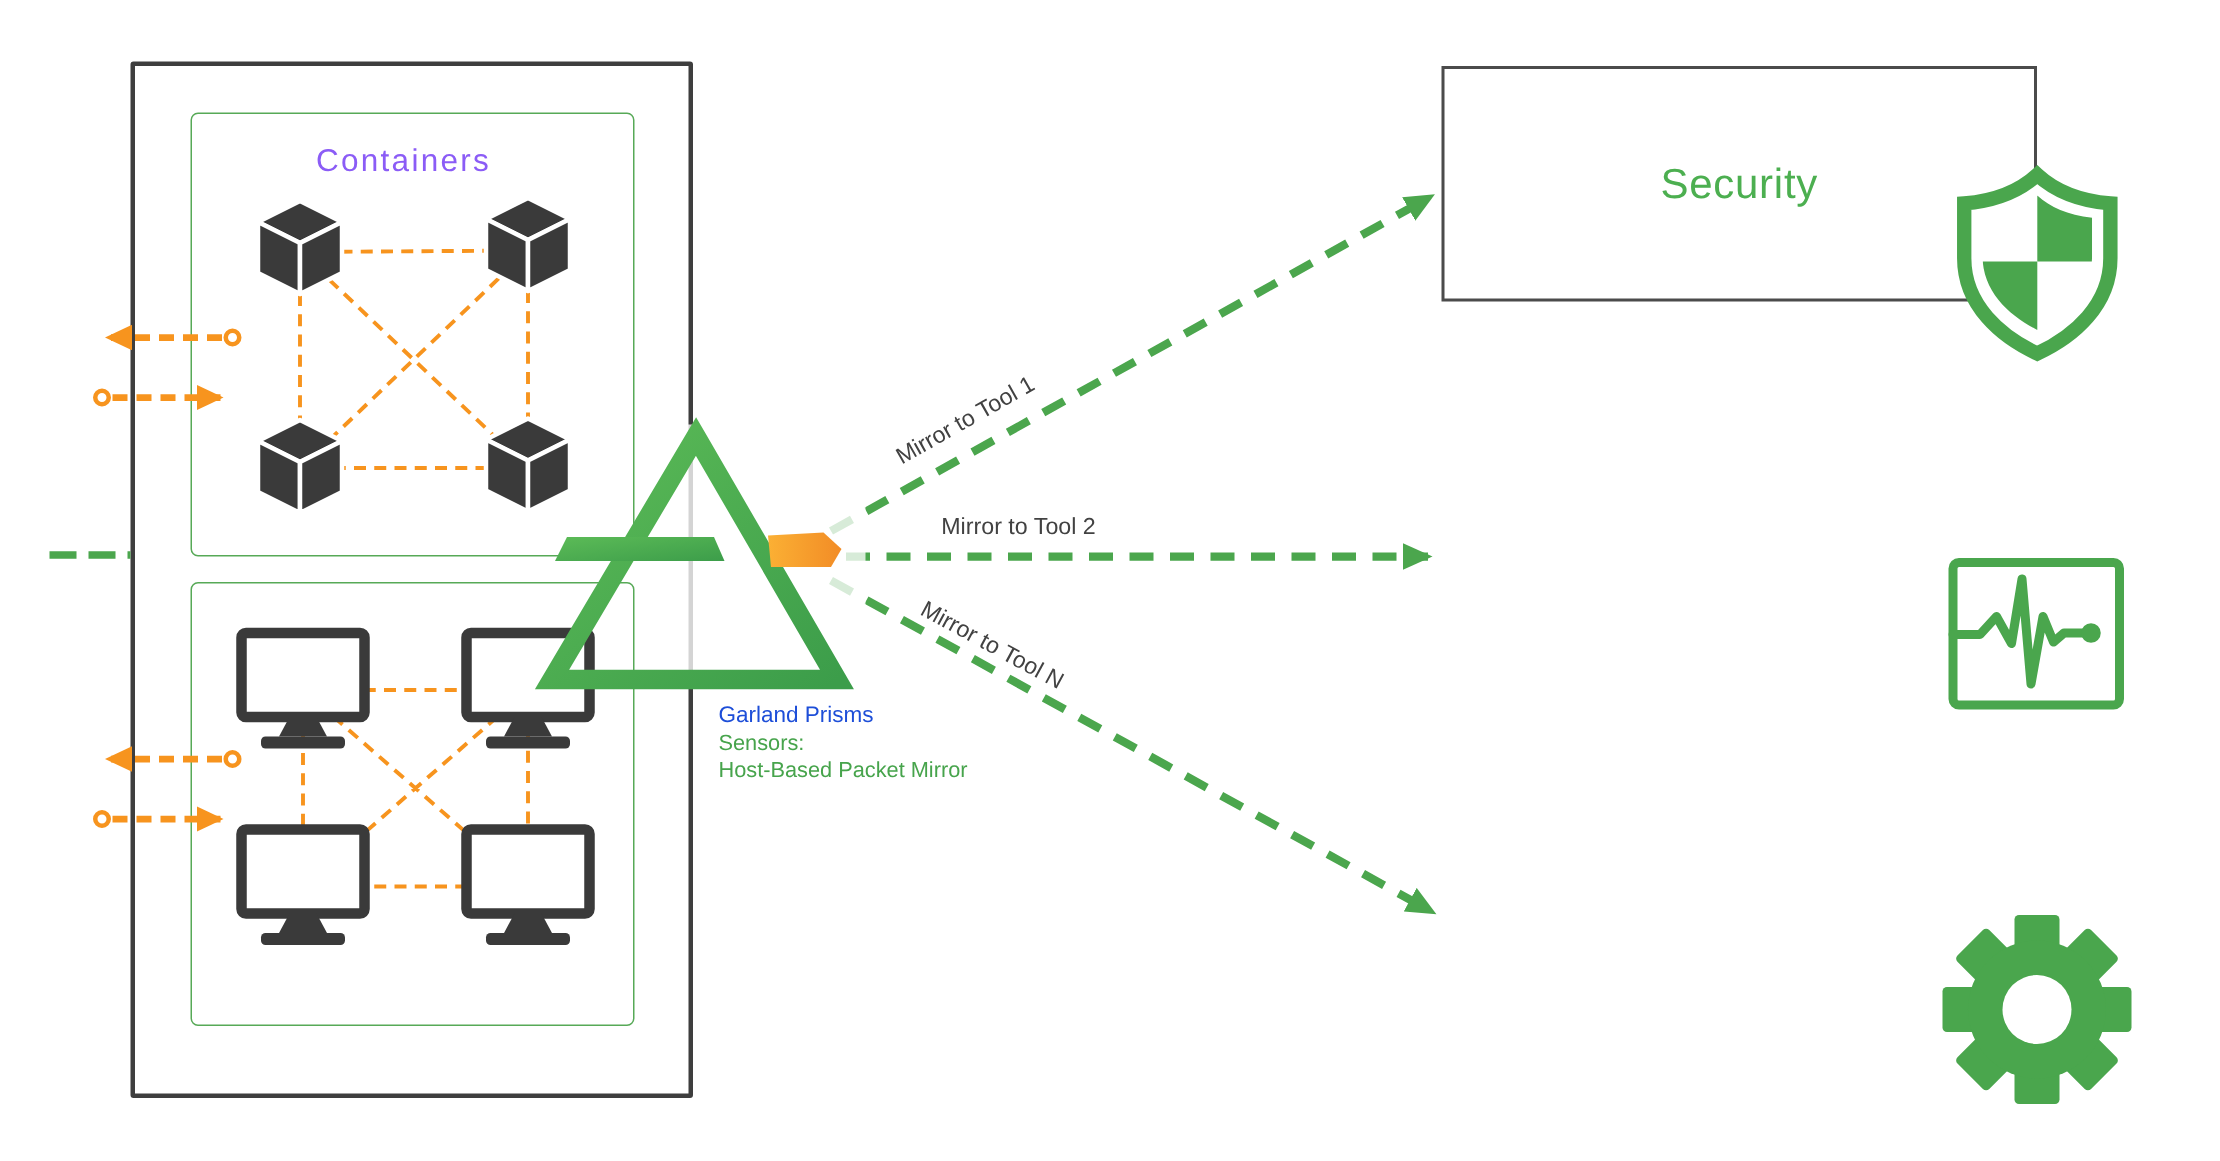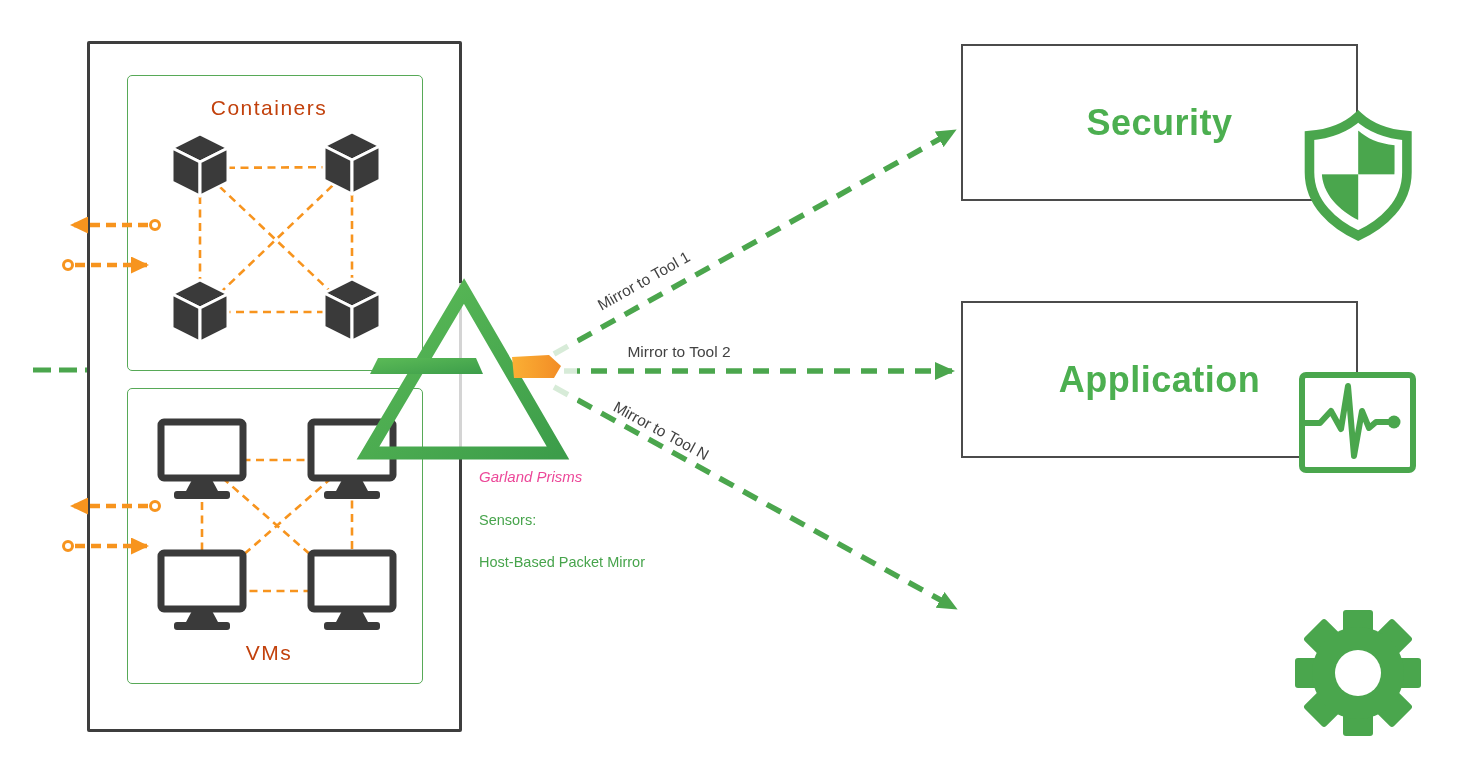--- a/index.html
+++ b/index.html
@@ -6,50 +6,46 @@
   #canvas{
     position:relative;width:1480px;height:774px;background:#ffffff;overflow:hidden;
     font-family:"Liberation Sans","DejaVu Sans",sans-serif;
   }
   .abs{position:absolute;}
   
   .outer-box{left:87px;top:41px;width:369px;height:685px;border:3px solid #3e3e3e;border-radius:2px;background:transparent;}
   .green-box{left:127px;width:294px;height:294px;border:1.5px solid #57a957;border-radius:5px;background:transparent;}
   .containers-pos{top:75px;}
   .vms-pos{top:388px;}
-  .zone-label{color:#c2410c;font-size:21px;letter-spacing:1.5px;text-align:center;width:284px;left:127px;}
+  .zone-label{color:#8b5cf6;font-size:21px;letter-spacing:1.5px;text-align:center;width:284px;left:127px;}
   .containers-label-pos{top:96px;}
   .vms-label-pos{top:641px;}
   
   .tool-box{left:961px;width:393px;height:153px;border:2px solid #4b4b4b;display:flex;align-items:center;justify-content:center;background:transparent;}
-  .tool-box span{color:#4caf50;font-size:36px;letter-spacing:0.5px;font-weight:700;}
+  .tool-box span{color:#4caf50;font-size:28px;letter-spacing:0.5px;font-weight:400;}
   
   .prism-text{left:479px;top:468px;line-height:18.5px;}
-  .prism-text .t1{color:#ec4899;font-size:15px;font-style:italic;}
-  .prism-text .t2{color:#47a44c;font-size:14.5px;margin-top:24px;}
+  .prism-text .t1{color:#1d4ed8;font-size:15px;}
+  .prism-text .t2{color:#47a44c;font-size:14.5px;}
   
   .mirror-label{color:#424242;font-size:15.5px;white-space:nowrap;transform-origin:center;}
   svg.overlay{position:absolute;left:0;top:0;pointer-events:none;}
 </style>
 </head>
 <body>
 
 <div id="canvas">
 
   <div class="abs outer-box"></div>
   <div class="abs green-box containers-pos"></div>
   <div class="abs green-box vms-pos"></div>
   <div class="abs zone-label containers-label-pos">Containers</div>
-  <div class="abs zone-label vms-label-pos">VMs</div>
 
   <div class="abs tool-box" style="top:44px;">
     <span>Security</span>
-  </div>
-  <div class="abs tool-box" style="top:301px;">
-    <span>Application</span>
   </div>
 
   <div class="abs prism-text">
     <div class="t1">Garland Prisms</div>
     <div class="t2">Sensors:</div>
     <div class="t2">Host-Based Packet Mirror</div>
   </div>
 
   <div class="abs mirror-label" style="left:644px;top:281px;transform:translate(-50%,-50%) rotate(-29.5deg);">Mirror to Tool 1</div>
   <div class="abs mirror-label" style="left:679px;top:352px;transform:translate(-50%,-50%);">Mirror to Tool 2</div>

